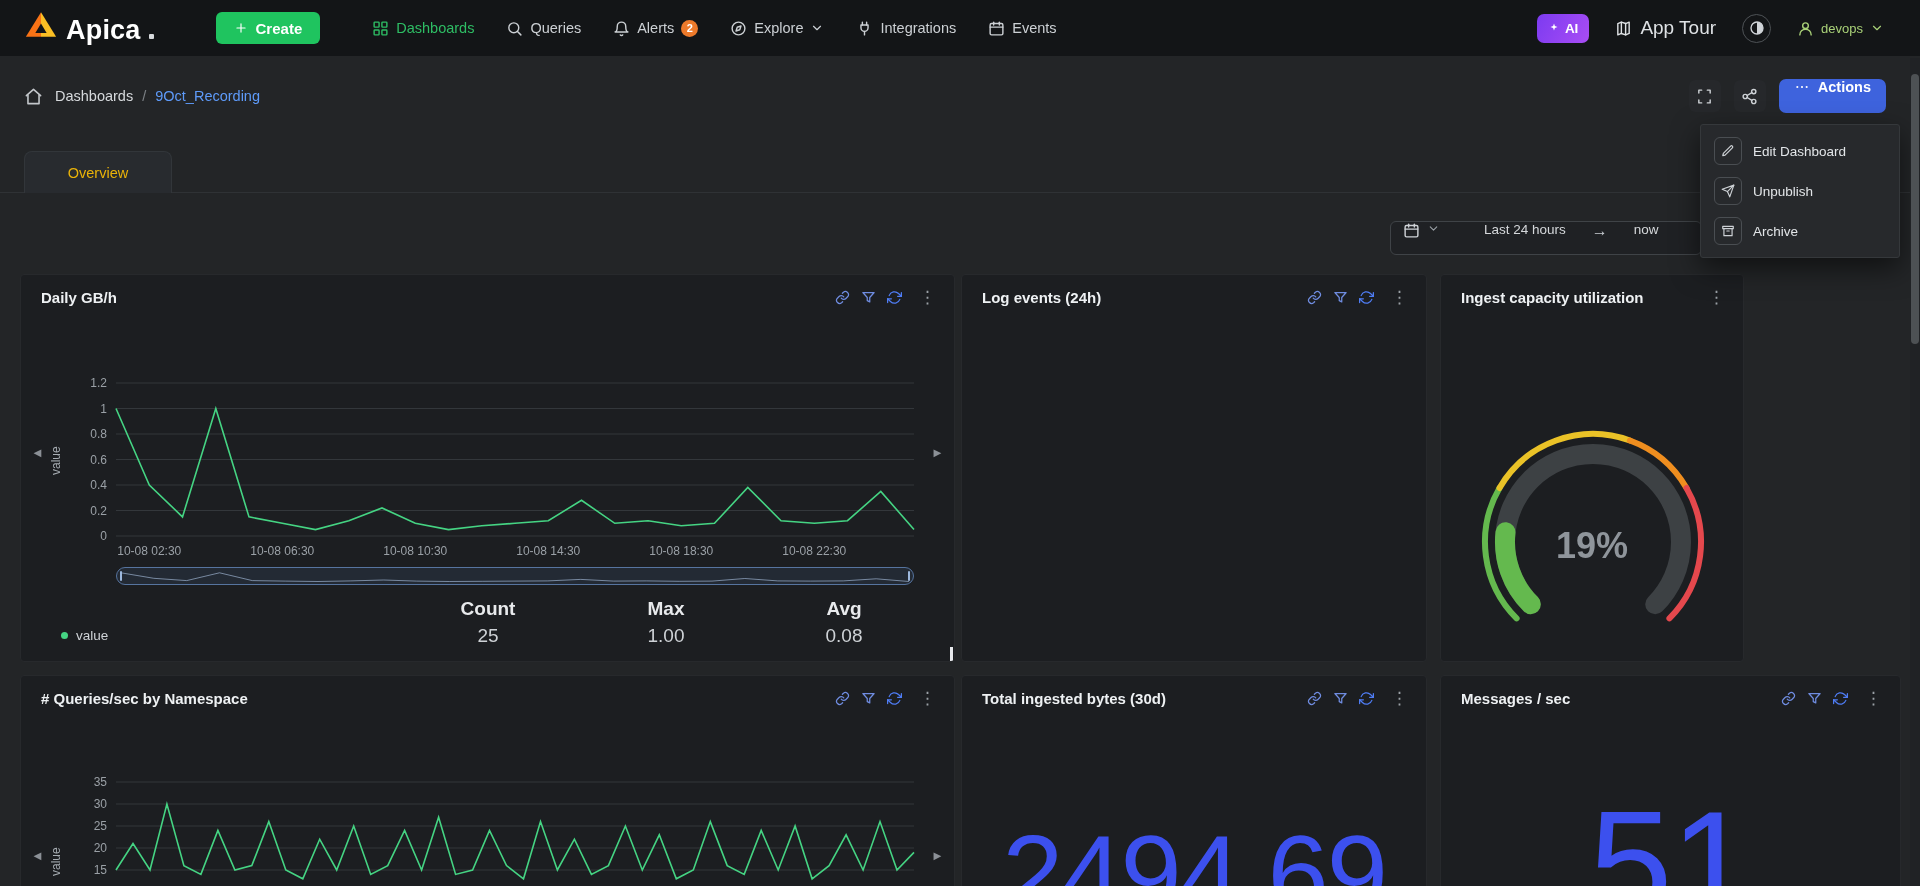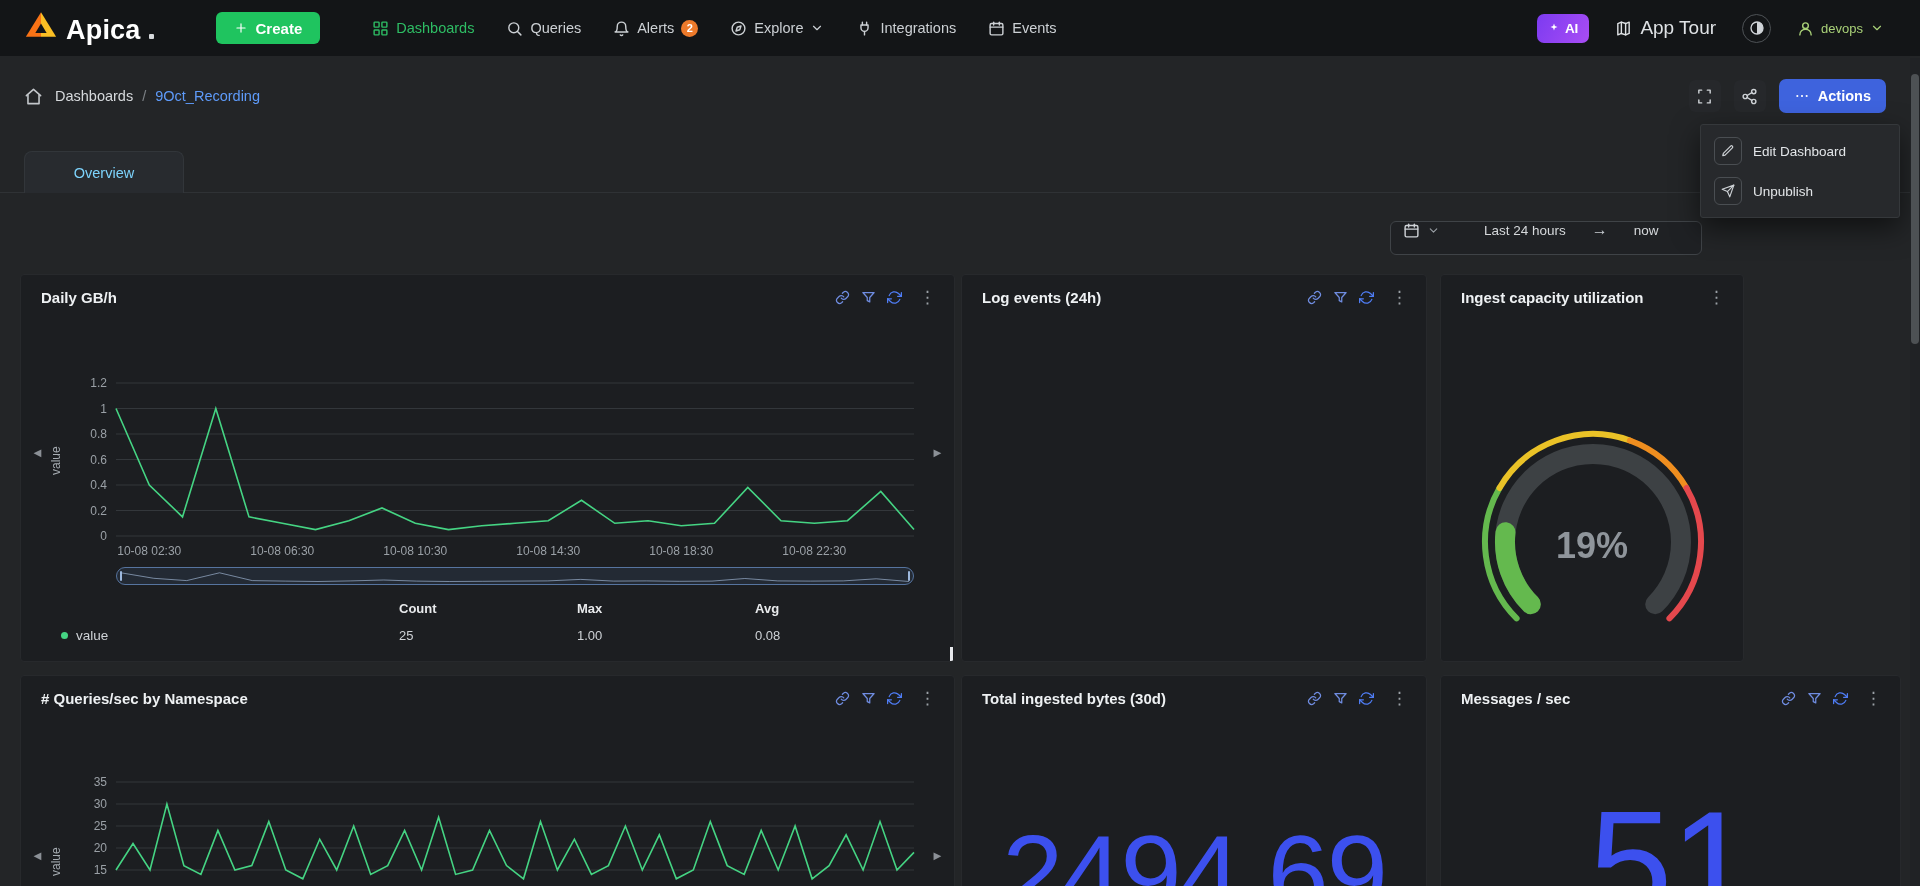--- a/index.html
+++ b/index.html
@@ -28,34 +28,34 @@
   .user-menu { display:flex; align-items:center; gap:7px; color:#a9d178; font-size:13px; cursor:pointer; }
 
   
   #breadcrumb-row { position:absolute; top:76px; left:0; width:1920px; height:40px; display:flex; align-items:center; padding:0 34px 0 24px; }
   .crumb-home { color:#c3c7cb; display:flex; cursor:pointer; }
   .crumb-root { margin-left:12px; font-size:14.5px; color:#d6d9dc; cursor:pointer; }
   .crumb-sep { margin:0 9px; color:#7d8287; font-size:14.5px; }
   .crumb-current { font-size:14.5px; color:#5e9bfa; cursor:pointer; }
   .bc-right { margin-left:auto; display:flex; align-items:center; gap:13px; }
   .icon-btn { width:32px; height:32px; border-radius:6px; background:#26282b; border:none; color:#ced2d6; display:flex; align-items:center; justify-content:center; cursor:pointer; }
-  .actions-btn { height:34px; padding:0 15px; border:none; border-radius:7px; background:#3e63dd; color:#fff; font-size:14.5px; font-weight:600; display:flex; align-items:center; gap:8px; cursor:pointer; font-family:inherit; }
+  .actions-btn { height:34px; padding:0 15px; border:none; border-radius:7px; background:#3e63dd; color:#fff; font-size:14.5px; font-weight:600; display:flex; align-items:flex-start; gap:8px; cursor:pointer; font-family:inherit; }
 
   
   #actions-dropdown { position:absolute; top:124px; left:1700px; width:200px; background:#27292c; border:1px solid #35383b; border-radius:3px; padding:6px; box-shadow:0 10px 28px rgba(0,0,0,.55); z-index:60; }
   .menu-item { display:flex; align-items:center; gap:11px; height:40px; padding:0 7px; border-radius:7px; cursor:pointer; }
   .menu-icon-box { width:28px; height:28px; border-radius:6px; border:1px solid #4a4e52; color:#cdd1d5; display:flex; align-items:center; justify-content:center; flex:0 0 auto; }
   .menu-label { font-size:13.5px; color:#e2e5e8; white-space:nowrap; }
 
   
-  #tab-overview { position:absolute; top:151px; left:24px; width:160px; height:42px; background:#282b2f; border:1px solid #32363a; border-bottom:none; border-radius:8px 8px 0 0; display:flex; align-items:center; justify-content:center; font-size:14.5px; color:#7dd3fc; cursor:pointer; z-index:5; }
+  #tab-overview { position:absolute; top:151px; left:24px; width:148px; height:42px; background:#282b2f; border:1px solid #32363a; border-bottom:none; border-radius:8px 8px 0 0; display:flex; align-items:center; justify-content:center; font-size:14.5px; color:#eab308; cursor:pointer; z-index:5; }
   #tab-divider { position:absolute; top:192px; left:0; width:1920px; height:1px; background:#2f3235; }
 
   
-  #timerange { position:absolute; top:221px; right:218px; width:312px; height:34px; border:1px solid #3f4347; border-radius:6px; background:#1f2124; display:flex; align-items:center; padding:0 16px 16px 12px; z-index:10; }
+  #timerange { position:absolute; top:221px; right:218px; width:312px; height:34px; border:1px solid #3f4347; border-radius:6px; background:#1f2124; display:flex; padding:0 16px 16px 12px; z-index:10; }
   .tr-label { font-size:13.5px; color:#d5d8db; }
   .tr-arrow { color:#c9ced3; font-size:16px; margin:0 26px; }
 
   
   .panel { position:absolute; background:#1c1e21; border:1px solid #27292c; border-radius:4px; overflow:hidden; }
   #panel-daily   { left:20px;   top:274px; width:935px; height:388px; }
   #panel-log     { left:961px;  top:274px; width:466px; height:388px; }
   #panel-ingest  { left:1440px; top:274px; width:304px; height:388px; }
   #panel-msgns   { left:20px;   top:675px; width:935px; height:388px; }
   #panel-bytes   { left:961px;  top:675px; width:466px; height:388px; }
@@ -70,21 +70,21 @@
   .ylabel { position:absolute; left:28px; color:#a6acb2; font-size:12px; transform:rotate(-90deg); transform-origin:left top; }
   .chart-arrow { position:absolute; background:none; border:none; color:#8b9096; font-size:13px; cursor:pointer; padding:2px; }
   .brush { position:absolute; height:18px; border:1px solid #56749f; border-radius:9px; background:rgba(90,130,190,.12); }
   .brush-handle { position:absolute; top:3px; width:2px; height:10px; background:#9db8dd; border-radius:1px; }
   .resize-handle { position:absolute; right:1px; top:372px; width:3px; height:20px; background:#e8eaed; cursor:nwse-resize; }
 
   .dtable { position:absolute; left:0; top:320px; width:935px; padding:0 23px 0 40px; }
   .trow { display:flex; align-items:center; height:27px; }
   .tleg { flex:1; display:flex; align-items:center; gap:8px; font-size:13.5px; color:#cfd3d7; }
   .leg-dot { width:7px; height:7px; border-radius:50%; background:#45d483; display:inline-block; }
-  .tcell { width:178px; text-align:left; font-size:13px; color:#ced2d6; }
+  .tcell { width:178px; text-align:center; font-size:19px; color:#ced2d6; }
   .thead .tcell { font-weight:700; color:#e8eaec; }
 
   .num-wrap { text-align:center; color:#3c50ee; }
   .big-num { font-size:150px; font-weight:500; line-height:1; letter-spacing:-2px; }
   .big-unit { font-size:100px; font-weight:300; line-height:1; margin-top:18px; }
   #panel-log .num-wrap { margin-top:78px; }
   #panel-bytes .big-num { font-size:110px; }
   #panel-bytes .num-wrap { margin-top:112px; }
   #panel-msgsec .num-wrap { margin-top:82px; }
 
@@ -329,20 +329,28 @@
       </span>
     <span class="menu-label">Edit Dashboard</span>
   </div>
   <div class="menu-item">
     <span class="menu-icon-box">
         <svg class="ic" width="14" height="14">
           <use href="#i-send"></use>
         </svg>
       </span>
     <span class="menu-label">Unpublish</span>
+  </div>
+  <div class="menu-item">
+    <span class="menu-icon-box">
+        <svg class="ic" width="14" height="14">
+          <use href="#i-archive"></use>
+        </svg>
+      </span>
+    <span class="menu-label">Archive</span>
   </div>
 </div>
 
 <div id="tab-overview">Overview</div>
 <div id="tab-divider"></div>
 
 <div id="timerange">
   <svg class="ic" width="17" height="17" style="color:#ced2d6">
       <use href="#i-cal"></use>
     </svg>

